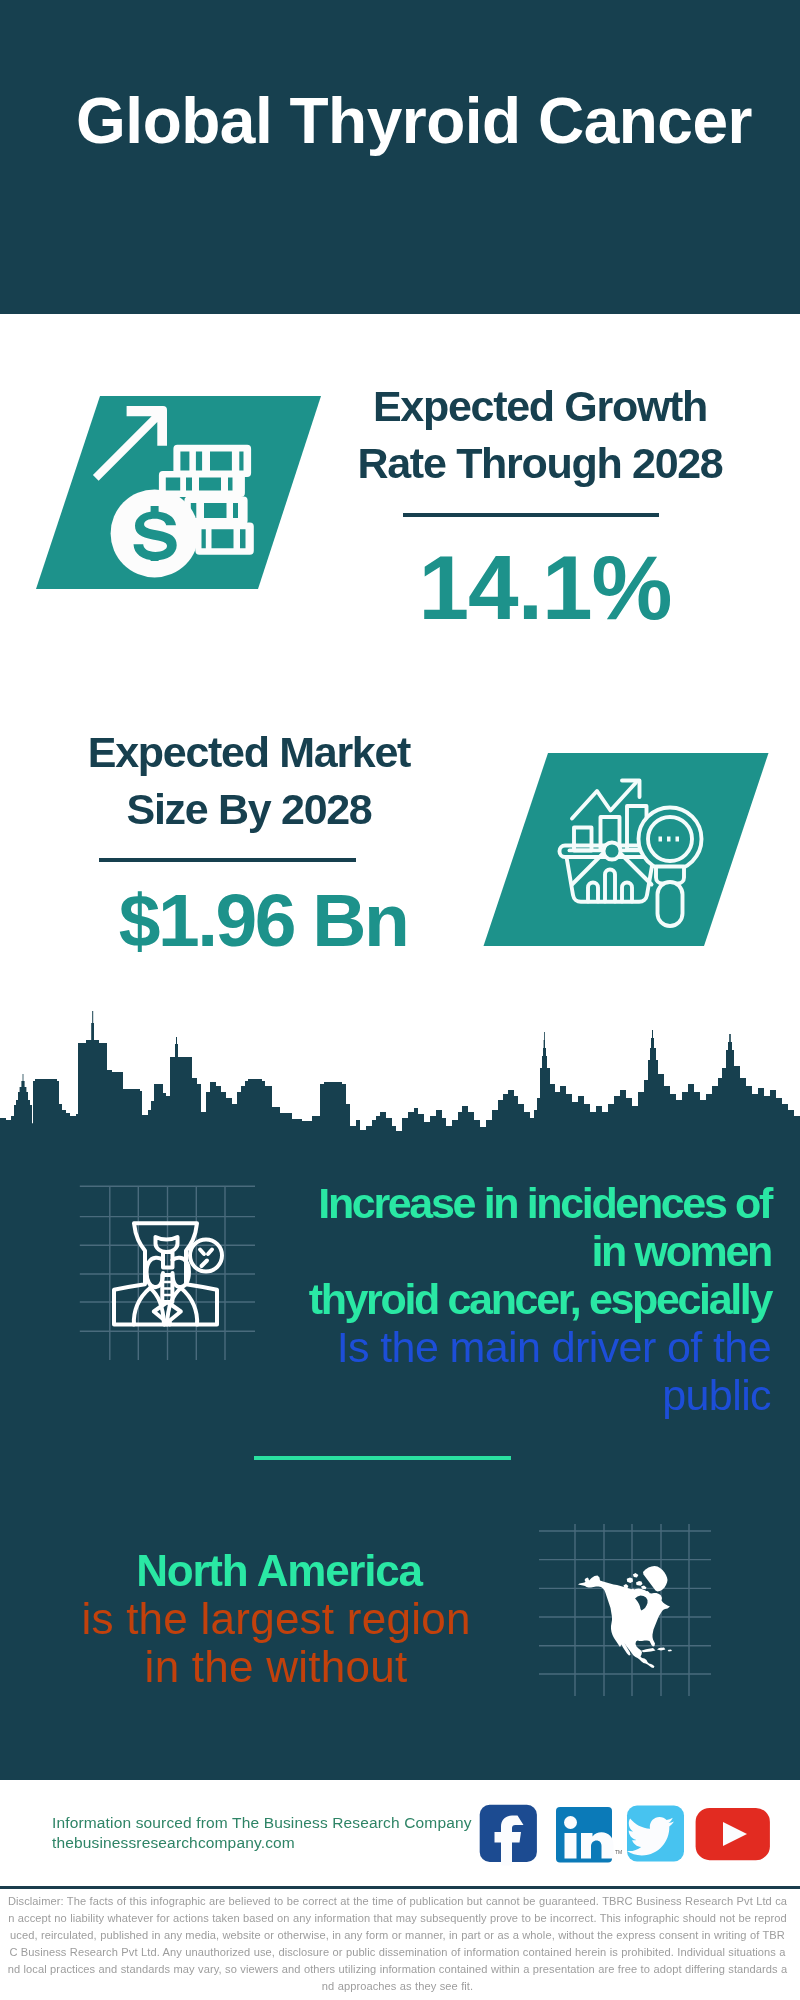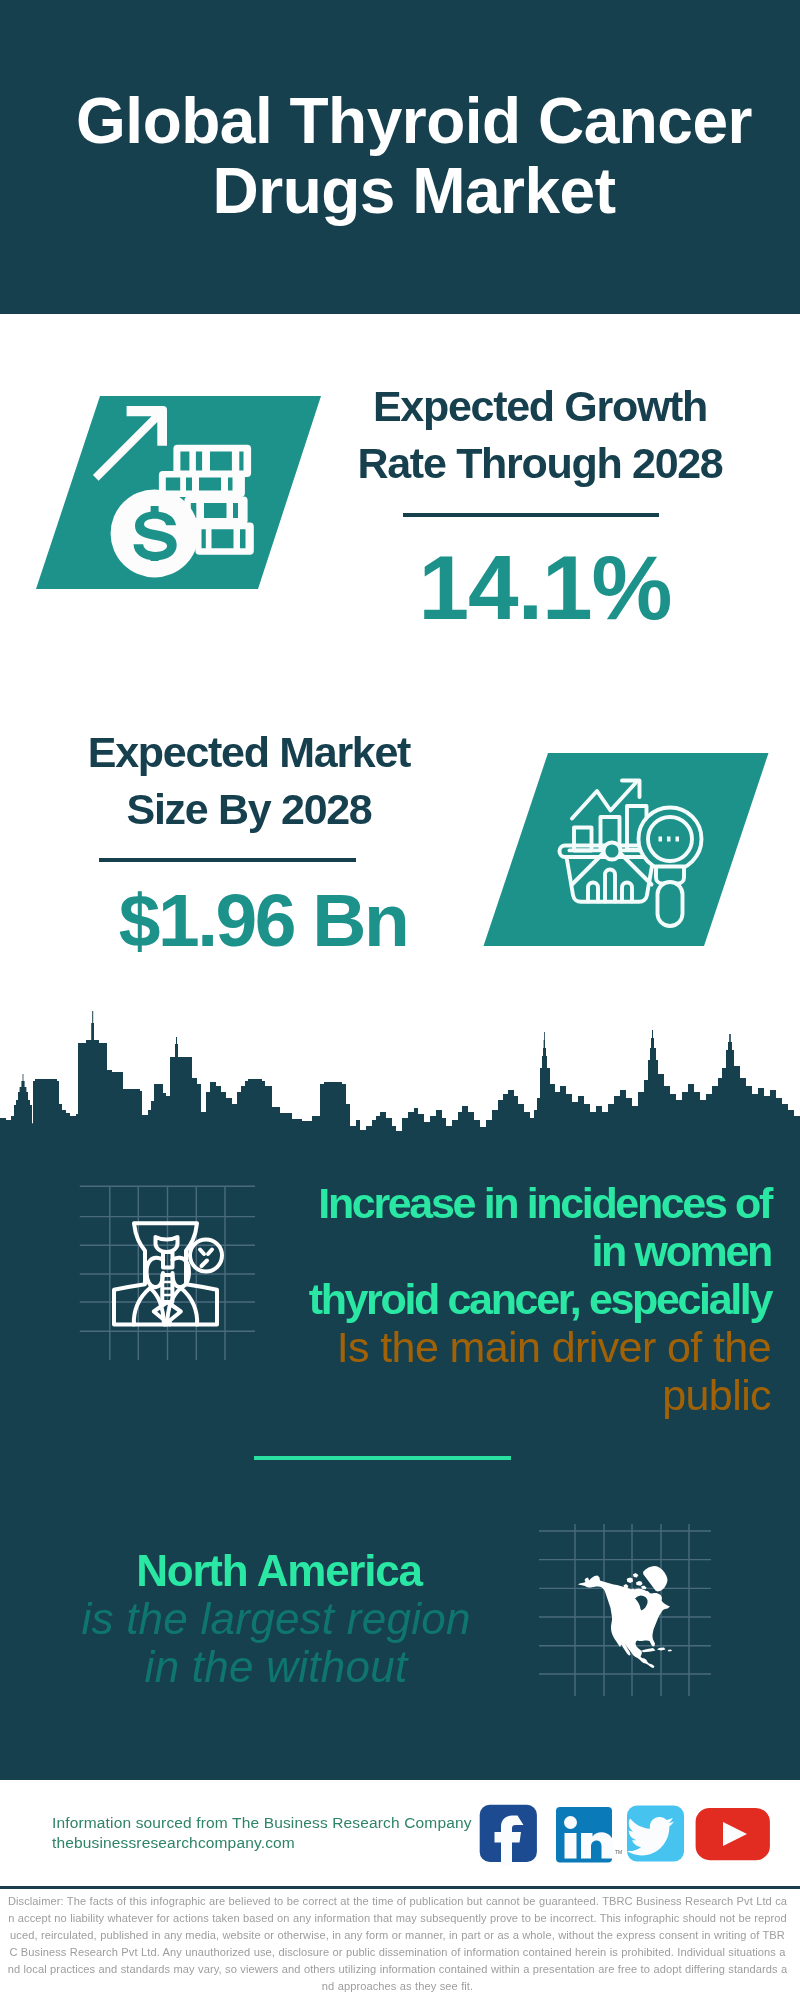--- a/index.html
+++ b/index.html
@@ -20,44 +20,43 @@
       font-size:43px;line-height:57px;letter-spacing:-1.3px;}
   .stat-rule{position:absolute;background:#17404f;height:4px;}
   .stat-value{position:absolute;color:#1d928b;font-weight:700;text-align:center;
       font-size:91px;line-height:93px;letter-spacing:-1px;}
 
   
   .darkpanel{position:absolute;left:0;width:800px;background:#17404f;}
   .driver-text{position:absolute;text-align:right;font-size:43px;line-height:48.05px;
       letter-spacing:-2.35px;}
   .driver-text .hl{color:#2ae8a4;font-weight:700;display:block;}
-  .driver-text .sub{color:#a16207;font-weight:400;display:block;letter-spacing:-0.6px;}
+  .driver-text .sub{color:#1d4ed8;font-weight:400;display:block;letter-spacing:-0.6px;}
   .hr-green{position:absolute;background:#2ae0a0;height:4px;}
   .region-text{position:absolute;text-align:center;font-size:44px;line-height:48.05px;
       letter-spacing:-1.1px;}
   .region-text .hl{color:#2ae8a4;font-weight:700;display:block;letter-spacing:-1.25px;position:relative;left:3px;}
-  .region-text .sub{color:#0f766e;font-weight:400;display:block;letter-spacing:0.25px;font-style:italic;}
+  .region-text .sub{color:#c2410c;font-weight:400;display:block;letter-spacing:0.25px;}
 
   
   .footer-src{position:absolute;color:#2e8466;font-size:15.5px;line-height:20px;
       letter-spacing:0.15px;margin-left:16px;}
   .footer-rule{position:absolute;left:0;width:800px;height:3px;background:#1b3d4d;}
   .disclaimer{position:absolute;color:#9d9d9d;font-size:11.1px;line-height:16.9px;
       letter-spacing:0.08px;text-align:center;word-spacing:0.2px;
       word-break:break-all;overflow-wrap:anywhere;}
 </style>
 </head>
 <body>
 
 <div class="page">
 
   <div class="header">
     <div class="header-title">
       <div>Global Thyroid Cancer</div>
-      <div>Drugs Market</div>
     </div>
   </div>
 
   <svg class="shape" width="800" height="260" viewBox="0 0 800 260" style="position:absolute;left:0;top:360px;">
     <polygon points="100,36 321,36 258,229 36,229" fill="#1d928b"></polygon>
     <g fill="#fcfcfc">
 
       <path d="M126.6,46.1 H163 a4,4 0 0 1 4,4 V85.8 H157.3 V62.0
                L98.6,120.7 L92.9,115.0 L151.6,56.3 H126.6 Z"></path>
 

